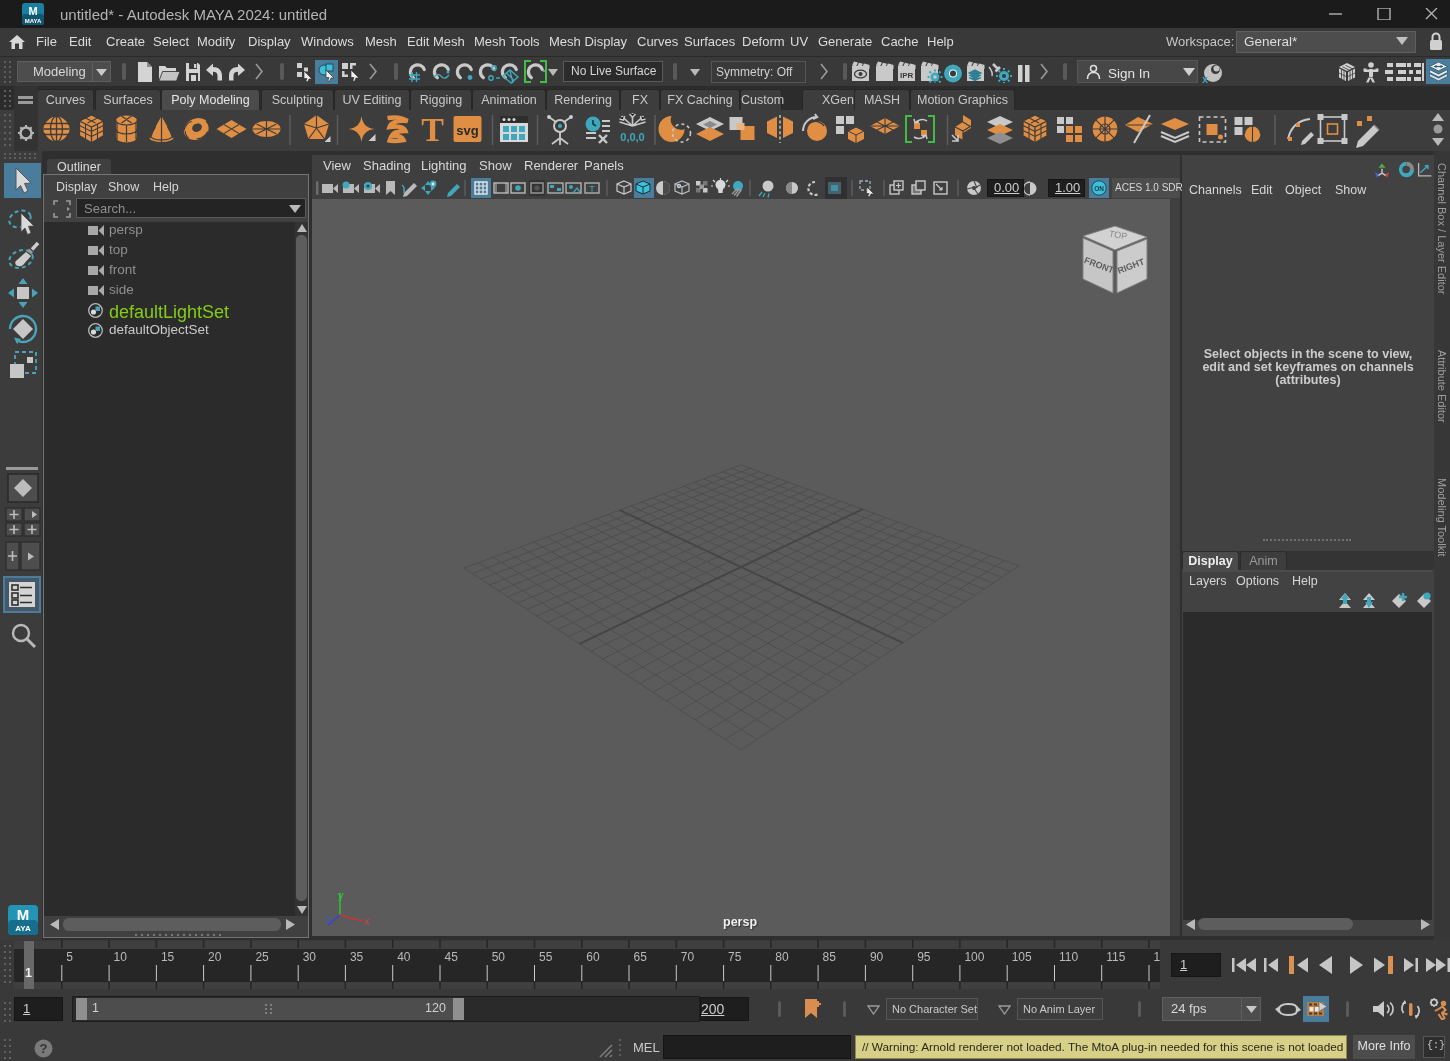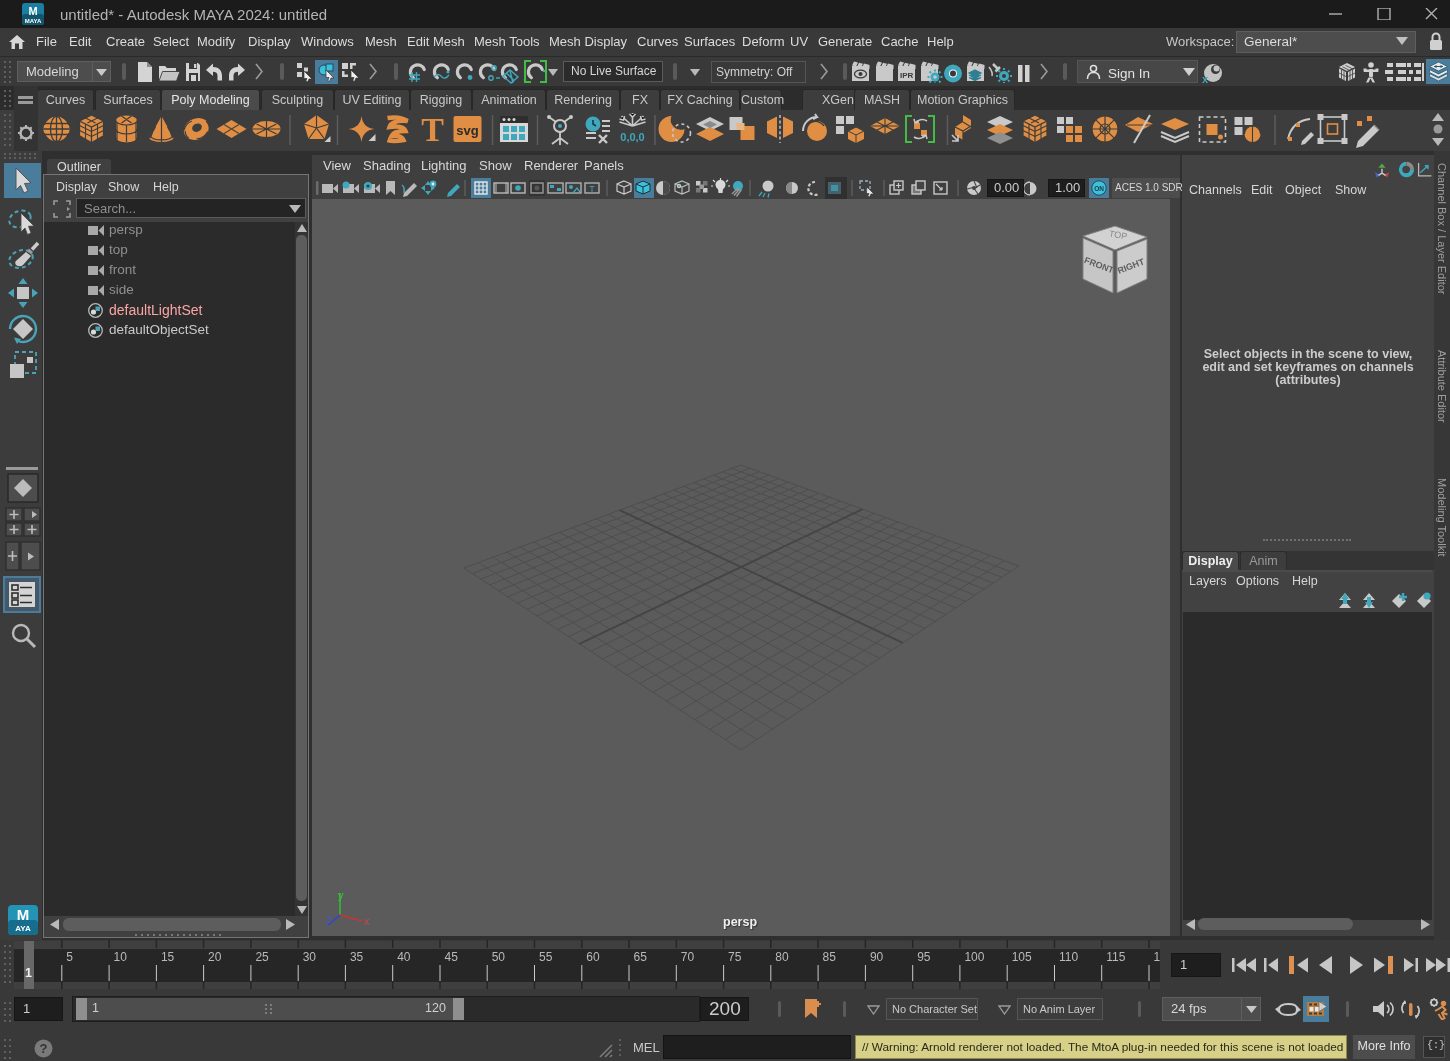--- a/index.html
+++ b/index.html
@@ -27,21 +27,21 @@
 #mainarea { left:0; top:151px; width:1450px; height:789px; background:#2f2f2f; }
 #toolbox { left:0; top:151px; width:42px; height:789px; background:#3c3c3c; }
 #outliner { left:42px; top:157px; width:268px; height:783px; }
 #viewportwrap { left:312px; top:155px; width:868px; height:781px; background:#3f3f3f; }
 #channelbox { left:1182px; top:155px; width:252px; height:781px; background:#424242; }
 #rightstrip { left:1434px; top:151px; width:16px; height:789px; background:#373737; }
 
 #timeslider { left:0; top:940px; width:1450px; height:50px; background:#393939; }
 #rangerow { left:0; top:990px; width:1450px; height:43px; background:#393939; }
 #cmdline { left:0; top:1033px; width:1450px; height:28px; background:#393939; }
-.field { position:absolute; background:#222222; border:1px solid #161616; color:#cccccc; font-size:13px; }
+.field { position:absolute; background:#222222; border:1px solid #161616; color:#cccccc; font-size:13px;text-decoration:underline; }
 svg { display:block; }
 .vtext { writing-mode:vertical-rl; color:#9e9e9e; font-size:11px; letter-spacing:0;}
 </style>
 </head>
 <body>
 <div id="page">
   <div class="abs" id="titlebar">
     <svg class="abs" style="left:22px;top:3px" width="22" height="22">
       <rect x="0" y="0" width="22" height="22" rx="3" fill="#1a7fa3"></rect>
       <rect x="0" y="11" width="22" height="11" rx="3" fill="#12566e"></rect>
@@ -95,21 +95,21 @@
           <circle cx="3" cy="8" r="1.1"></circle>
           <circle cx="8" cy="8" r="1.1"></circle>
           <circle cx="3" cy="13" r="1.1"></circle>
           <circle cx="8" cy="13" r="1.1"></circle>
           <circle cx="3" cy="18" r="1.1"></circle>
           <circle cx="8" cy="18" r="1.1"></circle>
           <circle cx="3" cy="23" r="1.1"></circle>
           <circle cx="8" cy="23" r="1.1"></circle>
         </g>
     </svg>
-    <div class="abs" style="left:17px;top:4px;width:75px;height:21px;background:#4d4d4d;border:1px solid #5e5e5e;border-right:none;color:#d8d8d8;font-size:13px;line-height:19px;padding-left:8px">Modeling</div>
+    <div class="abs" style="left:17px;top:4px;width:75px;height:21px;background:#4d4d4d;border:1px solid #5e5e5e;border-right:none;color:#d8d8d8;font-size:13px;line-height:19px;padding-left:15px">Modeling</div>
     <div class="abs" style="left:92px;top:4px;width:19px;height:21px;background:#4d4d4d;border:1px solid #5e5e5e">
       <svg style="margin:7px 0 0 3px" width="11" height="8">
           <path d="M0 0 L11 0 L5.5 7 Z" fill="#c8c8c8"></path>
         </svg>
       </div>
     <div class="sep" style="left:122px"></div>
     <svg class="abs" style="left:137px;top:4px" width="112" height="22" viewBox="0 0 112 22">
 
       <path d="M1 1 L10 1 L15 6 L15 21 L1 21 Z" fill="#d4d4d4"></path>
         <path d="M10 1 L10 6 L15 6 Z" fill="#8a8a8a"></path>
@@ -736,21 +736,21 @@
     <svg class="abs" style="left:46px;top:128px" width="17" height="11">
         <rect x="0" y="1" width="10" height="9" fill="#a8a8a8"></rect>
         <path d="M16 0 L16 11 L10.5 5.5 Z" fill="#a8a8a8"></path>
       </svg>
     <div class="abs" style="left:67px;top:125px;color:#8f8f8f;font-size:13.5px">side</div>
     <svg class="abs" style="left:46px;top:146px" width="15" height="15">
         <circle cx="7.5" cy="7.5" r="6.8" fill="none" stroke="#b9b9b9" stroke-width="1.3"></circle>
         <circle cx="5.5" cy="9" r="2.6" fill="#d8d8d8"></circle>
         <rect x="7.5" y="3.5" width="4.5" height="4.5" fill="#4aa3b7"></rect>
       </svg>
-    <div class="abs" style="left:67px;top:145px;color:#fca5a5;font-size:14px">defaultLightSet</div>
+    <div class="abs" style="left:67px;top:145px;color:#84cc16;font-size:18px">defaultLightSet</div>
     <svg class="abs" style="left:46px;top:166px" width="15" height="15">
         <circle cx="7.5" cy="7.5" r="6.8" fill="none" stroke="#b9b9b9" stroke-width="1.3"></circle>
         <circle cx="5.5" cy="9" r="2.6" fill="#d8d8d8"></circle>
         <rect x="7.5" y="3.5" width="4.5" height="4.5" fill="#4aa3b7"></rect>
       </svg>
     <div class="abs" style="left:67px;top:165px;color:#c9c9c9;font-size:13.5px">defaultObjectSet</div>
 
     <div class="abs" style="left:253px;top:65px;width:13px;height:694px;background:#333333"></div>
     <svg class="abs" style="left:255px;top:67px" width="10" height="8">
         <path d="M5 0 L10 8 L0 8 Z" fill="#b9b9b9"></path>
@@ -1117,21 +1117,21 @@
     <svg class="abs" style="left:264px;top:13px" width="10" height="12">
         <g fill="#8f8f8f">
           <circle cx="2" cy="2" r="1"></circle>
           <circle cx="7" cy="2" r="1"></circle>
           <circle cx="2" cy="6" r="1"></circle>
           <circle cx="7" cy="6" r="1"></circle>
           <circle cx="2" cy="10" r="1"></circle>
           <circle cx="7" cy="10" r="1"></circle>
         </g>
       </svg>
-    <div class="field" style="left:700px;top:7px;width:49px;height:24px;line-height:22px;padding-left:8px;background:#1e1e1e;font-size:19px">200</div>
+    <div class="field" style="left:700px;top:7px;width:49px;height:24px;line-height:22px;background:#1e1e1e;font-size:14px">200</div>
     <div class="sepsm" style="left:778px;top:11px;height:16px;background:#5a5a5a;border-radius:2px"></div>
     <svg class="abs" style="left:803px;top:7px" width="20" height="24" viewBox="0 0 20 24">
       <path d="M2 2 h12 v19 l-6 -5 l-6 5 Z" fill="#d98e4f"></path>
       <path d="M15 4 v6 M12 7 h6" stroke="#d98e4f" stroke-width="2"></path>
     </svg>
     <div class="sepsm" style="left:843px;top:11px;height:16px;background:#5a5a5a;border-radius:2px"></div>
     <svg class="abs" style="left:867px;top:15px" width="13" height="10">
         <path d="M1 1 L12 1 L6.5 9 Z" fill="none" stroke="#9a9a9a" stroke-width="1.3"></path>
       </svg>
     <div class="abs" style="left:886px;top:8px;width:92px;height:22px;background:#3d3d3d;border:1px solid #555;color:#c9c9c9;font-size:11px;line-height:20px;padding-left:5px;white-space:nowrap">No Character Set</div>

